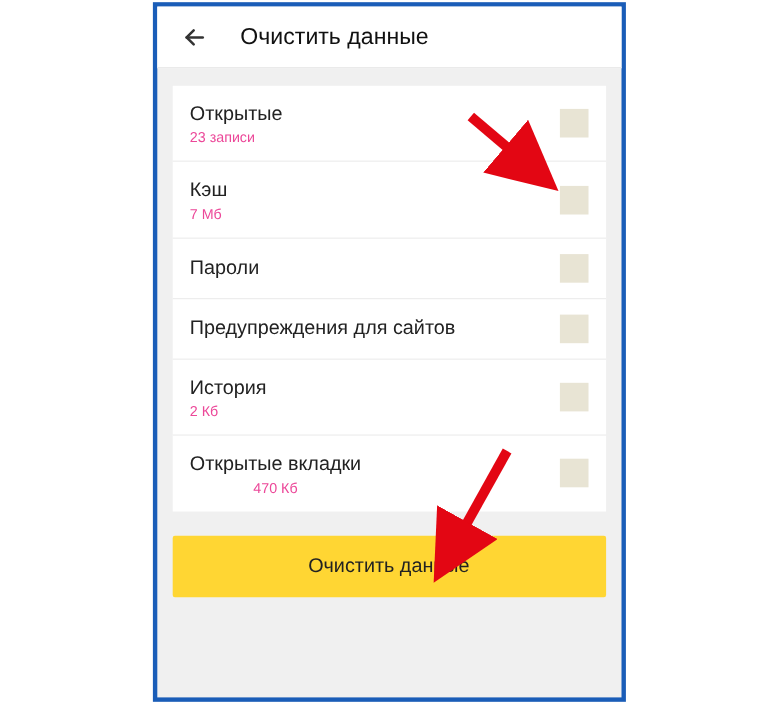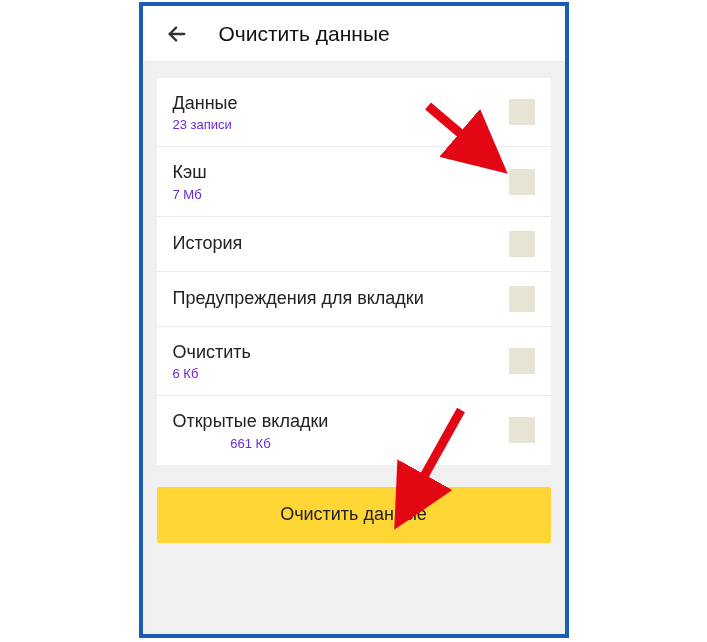--- a/index.html
+++ b/index.html
@@ -73,21 +73,21 @@
       display: flex;
       flex-direction: column;
     }
     .item-label {
       font-size: 18px;
       color: #222;
       line-height: 1.3;
     }
     .item-sub {
       font-size: 13px;
-      color: #6d28d9;
+      color: #ec4899;
       margin-top: 2px;
     }
     .checkbox {
       width: 26px;
       height: 26px;
       background: #e8e4d4;
       display: flex;
       align-items: center;
       justify-content: center;
       cursor: pointer;
@@ -139,61 +139,61 @@
       </svg>
     </div>
     <div class="header-title">Очистить данные</div>
   </div>
 
   <div class="content">
     <div class="list">
 
       <div class="list-item">
         <div class="item-text">
-          <span class="item-label">Данные</span>
+          <span class="item-label">Открытые</span>
           <span class="item-sub">23 записи</span>
         </div>
         <div class="checkbox"></div>
       </div>
 
 
       <div class="list-item">
         <div class="item-text">
           <span class="item-label">Кэш</span>
           <span class="item-sub">7 Мб</span>
         </div>
         <div class="checkbox"></div>
       </div>
 
       <div class="list-item">
         <div class="item-text">
+          <span class="item-label">Пароли</span>
+        </div>
+        <div class="checkbox"></div>
+      </div>
+
+      <div class="list-item">
+        <div class="item-text">
+          <span class="item-label">Предупреждения для сайтов</span>
+        </div>
+        <div class="checkbox"></div>
+      </div>
+
+      <div class="list-item">
+        <div class="item-text">
           <span class="item-label">История</span>
-        </div>
-        <div class="checkbox"></div>
-      </div>
-
-      <div class="list-item">
-        <div class="item-text">
-          <span class="item-label">Предупреждения для вкладки</span>
-        </div>
-        <div class="checkbox"></div>
-      </div>
-
-      <div class="list-item">
-        <div class="item-text">
-          <span class="item-label">Очистить</span>
-          <span class="item-sub">6 Кб</span>
+          <span class="item-sub">2 Кб</span>
         </div>
         <div class="checkbox"></div>
       </div>
 
       <div class="list-item">
         <div class="item-text">
           <span class="item-label">Открытые вкладки</span>
-          <span class="item-sub">661 Кб</span>
+          <span class="item-sub">470 Кб</span>
         </div>
         <div class="checkbox"></div>
       </div>
 
     </div>
 
     <div class="action-btn">
       <span>Очистить данные</span>
     </div>
   </div>

